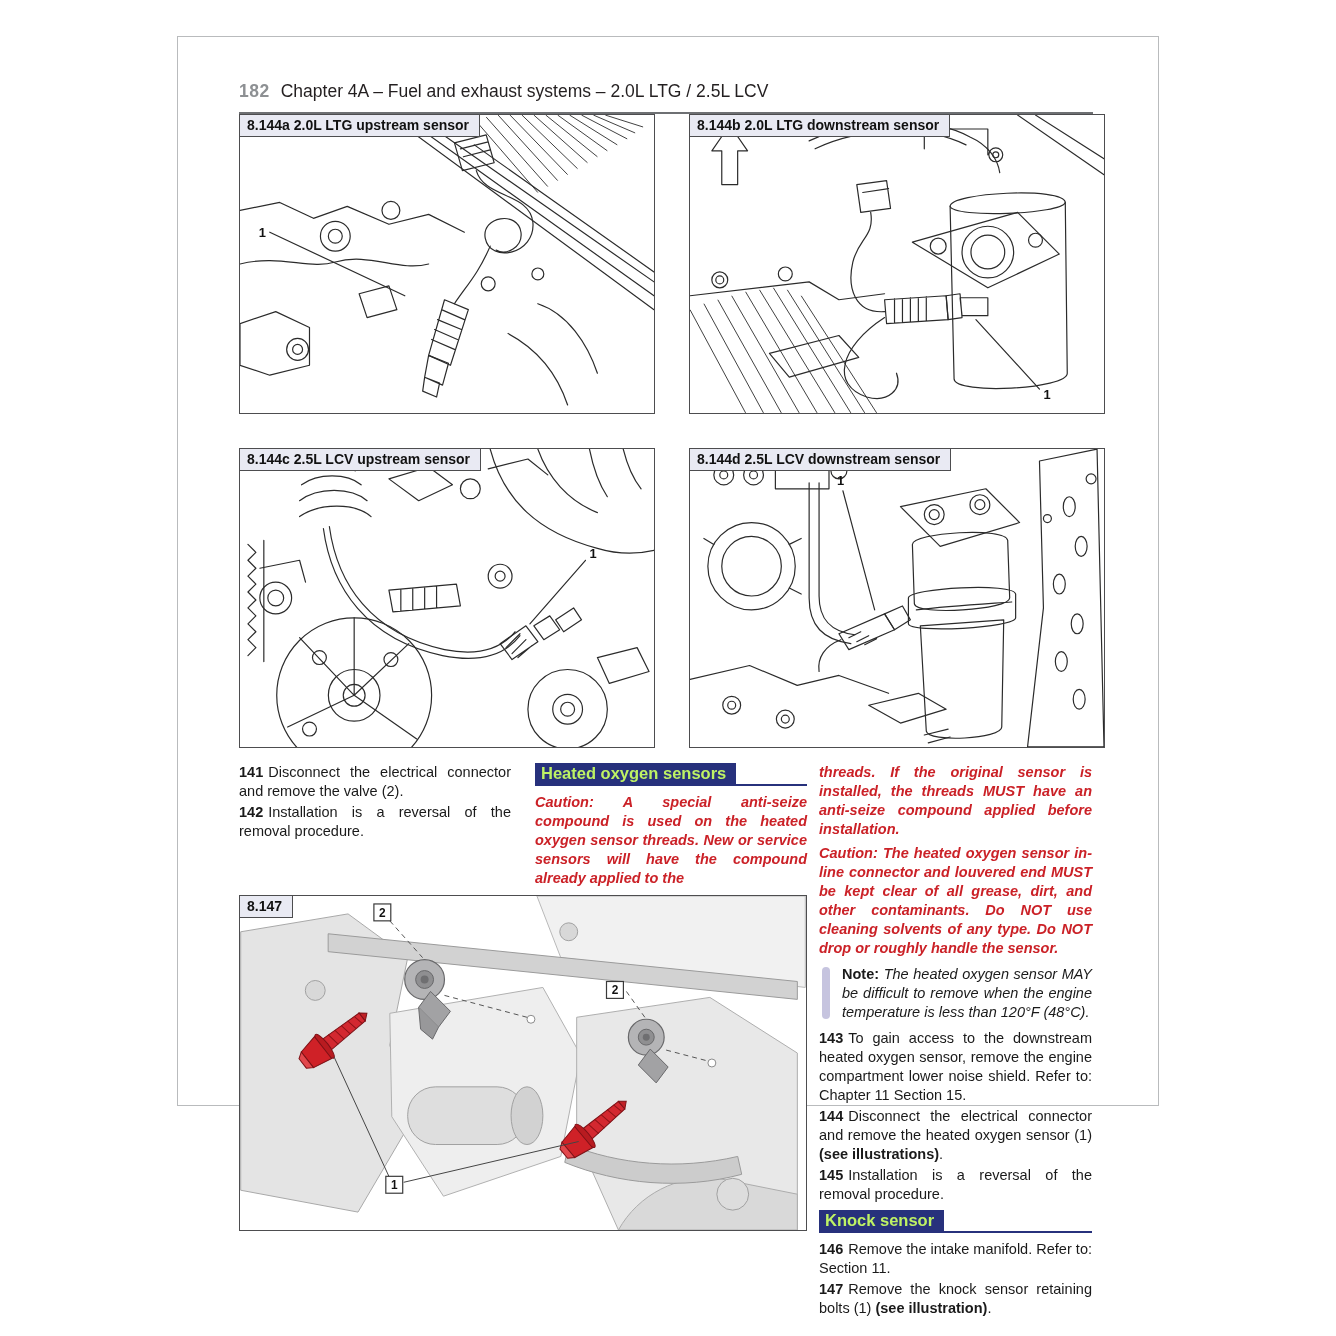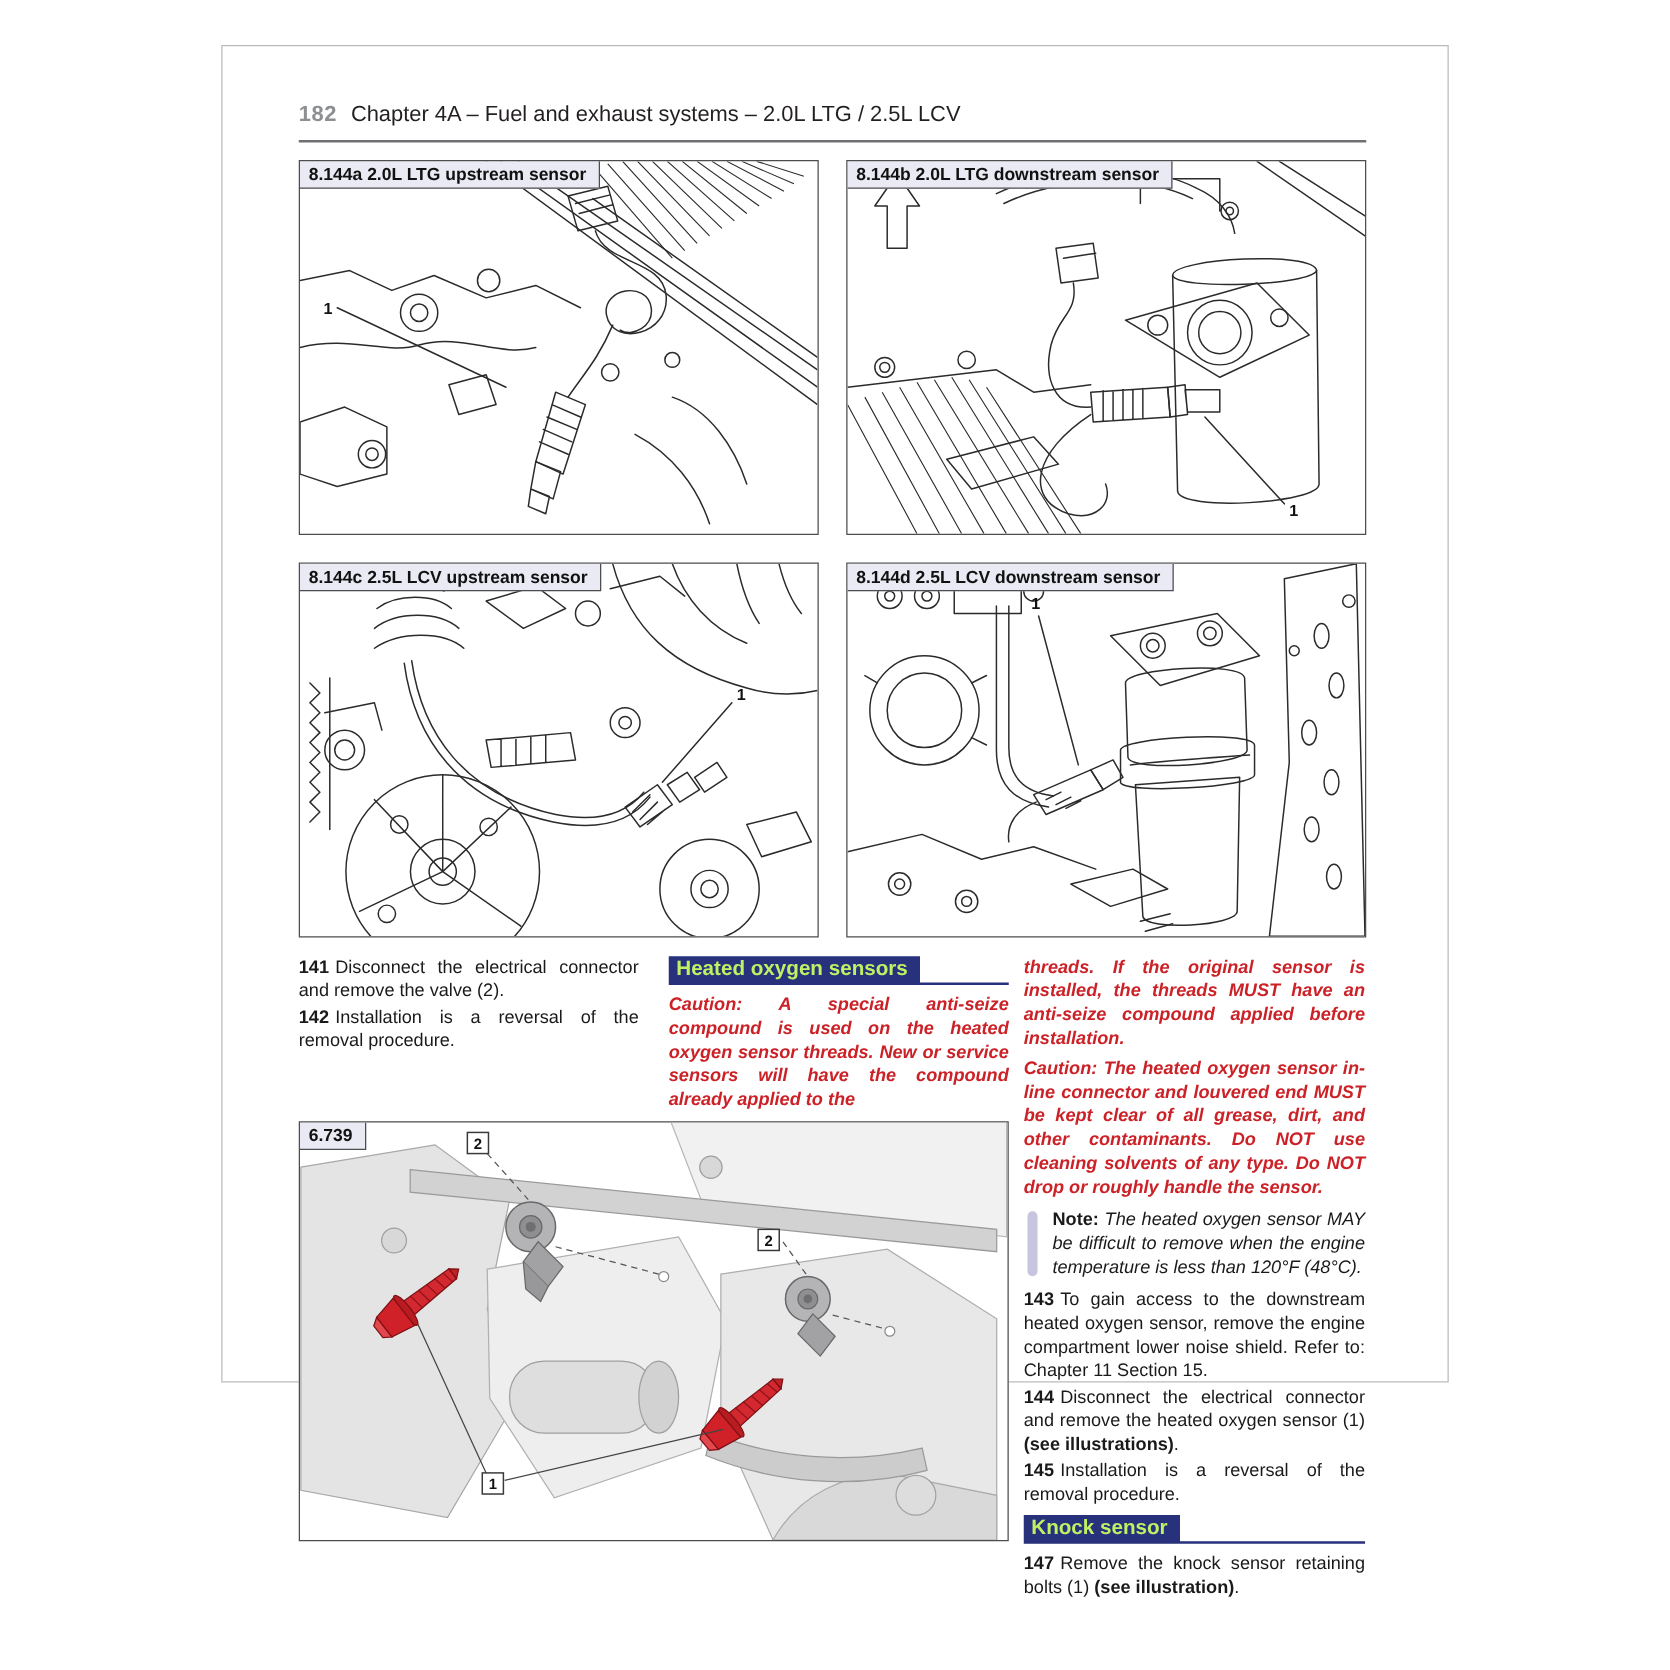--- a/index.html
+++ b/index.html
@@ -6,21 +6,21 @@
   body { width:1336px; height:1336px; position:relative; font-family:"Liberation Sans", sans-serif; color:#1a1a1a; }
 
   .page { position:absolute; left:177px; top:36px; width:982px; height:1070px; background:#fff;
           border:1px solid #b9bbbd; box-sizing:border-box; padding:44px 65px 0 61px; }
 
   .pagehead { display:flex; align-items:baseline; gap:11px; }
   .pagenum { color:#8d9093; font-weight:bold; font-size:17.5px; letter-spacing:.5px; }
   .headtitle { color:#231f20; font-size:17.5px; }
   .headrule { height:2px; background:#6e7073; margin-top:10px; }
 
-  .figgrid { display:grid; grid-template-columns:416px 416px; gap:22px; margin-top:14px; }
+  .figgrid { display:grid; grid-template-columns:416px 416px; gap:34px; }
   .panel { position:relative; height:300px; border:1px solid #4d4d4f; box-sizing:border-box; background:#fff; overflow:hidden; }
   .cap { position:absolute; top:-1px; left:-1px; background:#e9eaf3; border:1px solid #4d4d4f;
          padding:2px 10px 3px 7px; font-size:14px; font-weight:bold; color:#111; z-index:2; white-space:nowrap; }
   .panel svg, .fig147 svg { display:block; width:100%; height:100%; }
   .ln { stroke:#2b2b2b; fill:none; stroke-width:1.2; stroke-linecap:round; stroke-linejoin:round; }
   .ln-thin { stroke:#2b2b2b; fill:none; stroke-width:0.9; }
   .callout-n { font:bold 13px "Liberation Sans",sans-serif; fill:#111; }
 
   .textsec { display:flex; gap:12px; margin-top:15px; }
   .leftgroup { width:568px; }
@@ -232,21 +232,21 @@
         <div class="tcol">
           <div class="sechead">
             <span class="bar">Heated oxygen sensors</span>
             <span class="tail"></span>
           </div>
           <p class="caution">Caution: A special anti-seize compound is used on the heated oxygen sensor threads. New or service sensors will have the compound already applied to the</p>
         </div>
       </div>
 
       <figure class="fig147" style="margin:0">
-        <div class="cap">6.739</div>
+        <div class="cap">8.147</div>
         <svg viewBox="0 0 568 336">
           <g>
             <path d="M0 36 L108 18 L168 62 L150 150 L172 226 L118 318 L0 296 Z" fill="#e4e4e4" stroke="#a8a8a8"></path>
             <path d="M298 0 L568 0 L568 92 L322 62 Z" fill="#f1f1f1" stroke="#b8b8b8"></path>
             <path d="M150 118 L304 92 L342 160 L322 262 L204 302 L152 222 Z" fill="#eeeeee" stroke="#b0b0b0"></path>
             <path d="M338 122 L472 102 L560 158 L560 336 L380 336 L338 242 Z" fill="#e8e8e8" stroke="#adadad"></path>
             <path d="M380 336 C400 300 440 280 480 284 L560 300 L560 336 Z" fill="#d9d9d9" stroke="#ababab"></path>
             <polygon points="88,38 560,86 560,104 88,56" fill="#d2d2d2" stroke="#9a9a9a"></polygon>
             <rect x="168" y="192" width="118" height="58" rx="28" fill="#dedede" stroke="#a0a0a0"></rect>
             <ellipse cx="288" cy="221" rx="16" ry="29" fill="#d2d2d2" stroke="#a0a0a0"></ellipse>
@@ -324,16 +324,17 @@
 
       <p class="step"><span class="stepnum">143</span><span>To gain access to the downstream heated oxygen sensor, remove the engine compartment lower noise shield. Refer to: Chapter 11 Section 15.</span></p>
       <p class="step"><span class="stepnum">144</span><span>Disconnect the electrical connector and remove the heated oxygen sensor (1) </span><span class="bold">(see illustrations)</span><span>.</span></p>
       <p class="step"><span class="stepnum">145</span><span>Installation is a reversal of the removal procedure.</span></p>
 
       <div class="sechead" style="margin-top:6px">
         <span class="bar">Knock sensor</span>
         <span class="tail"></span>
       </div>
 
+      <p class="step"><span class="stepnum">146</span><span>Remove the intake manifold. Refer to: Section 11.</span></p>
       <p class="step"><span class="stepnum">147</span><span>Remove the knock sensor retaining bolts (1) </span><span class="bold">(see illustration)</span><span>.</span></p>
     </div>
   </div>
 </div>
 
 </body></html>

